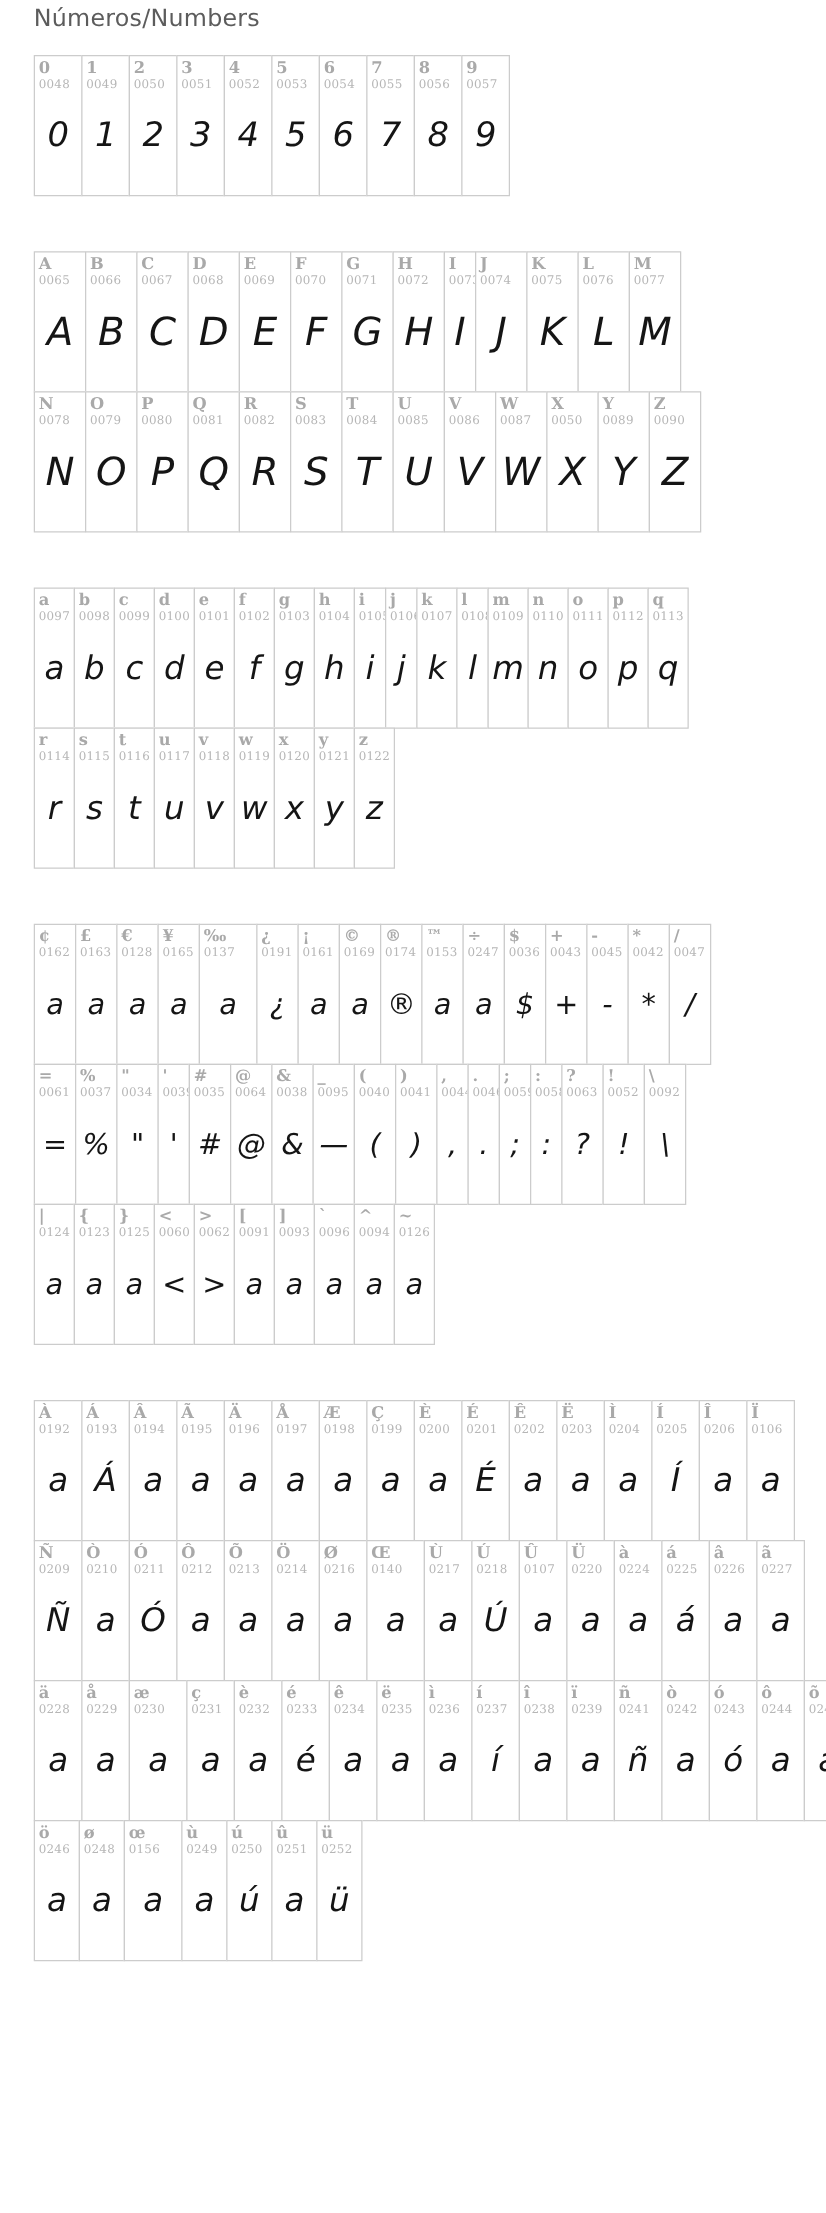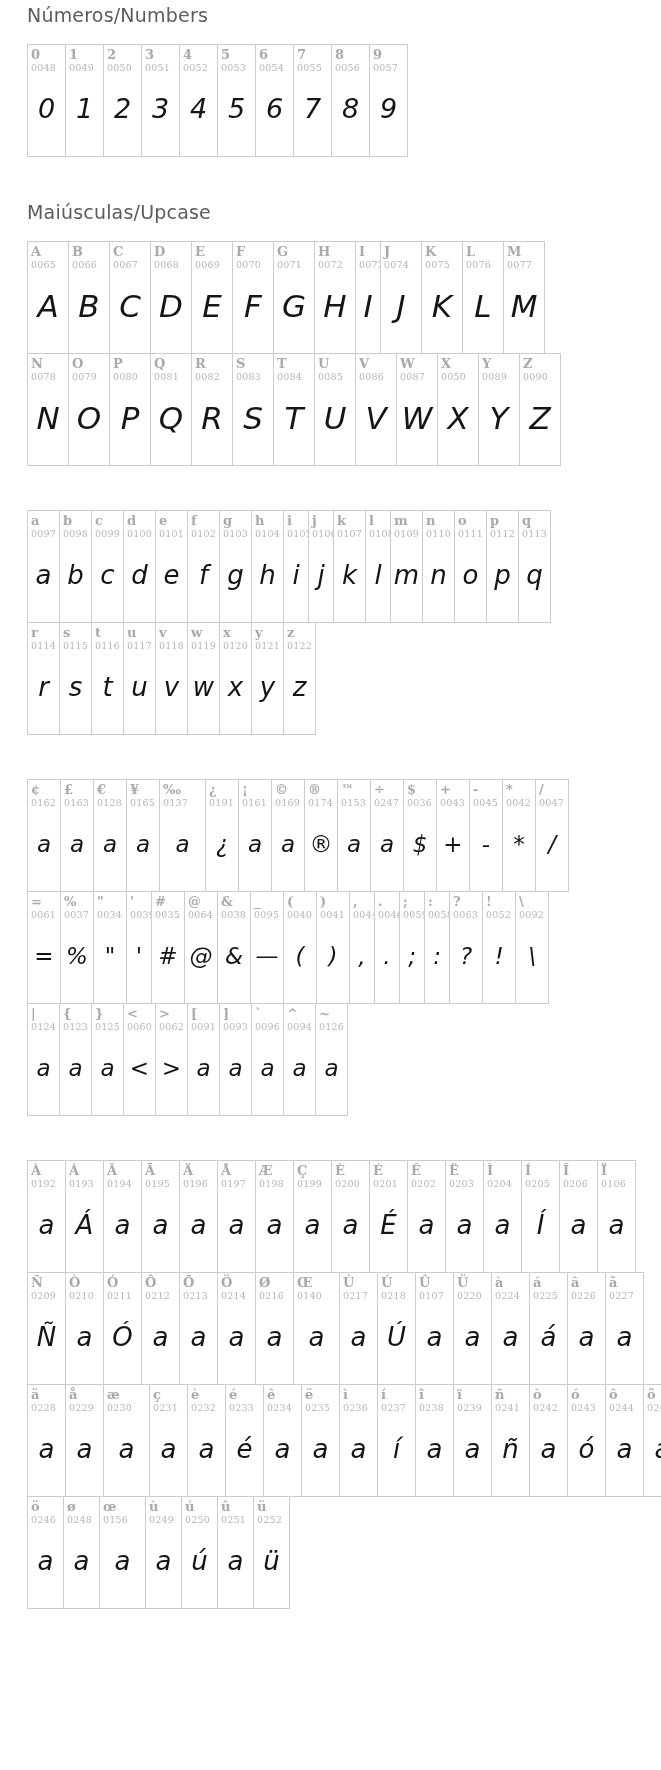--- a/index.html
+++ b/index.html
@@ -107,21 +107,20 @@
           <div class="cell-glyph">8</div>
         </div>
         <div class="char-cell">
           <div class="cell-char">9</div>
           <div class="cell-code">0057</div>
           <div class="cell-glyph">9</div>
         </div>
       </div>
     </section>
     <section class="charmap-section" id="upcase">
-      <h2 class="section-title">Maiúsculas/Upcase</h2>
       <div class="char-row">
         <div class="char-cell">
           <div class="cell-char">A</div>
           <div class="cell-code">0065</div>
           <div class="cell-glyph">A</div>
         </div>
         <div class="char-cell">
           <div class="cell-char">B</div>
           <div class="cell-code">0066</div>
           <div class="cell-glyph">B</div>

